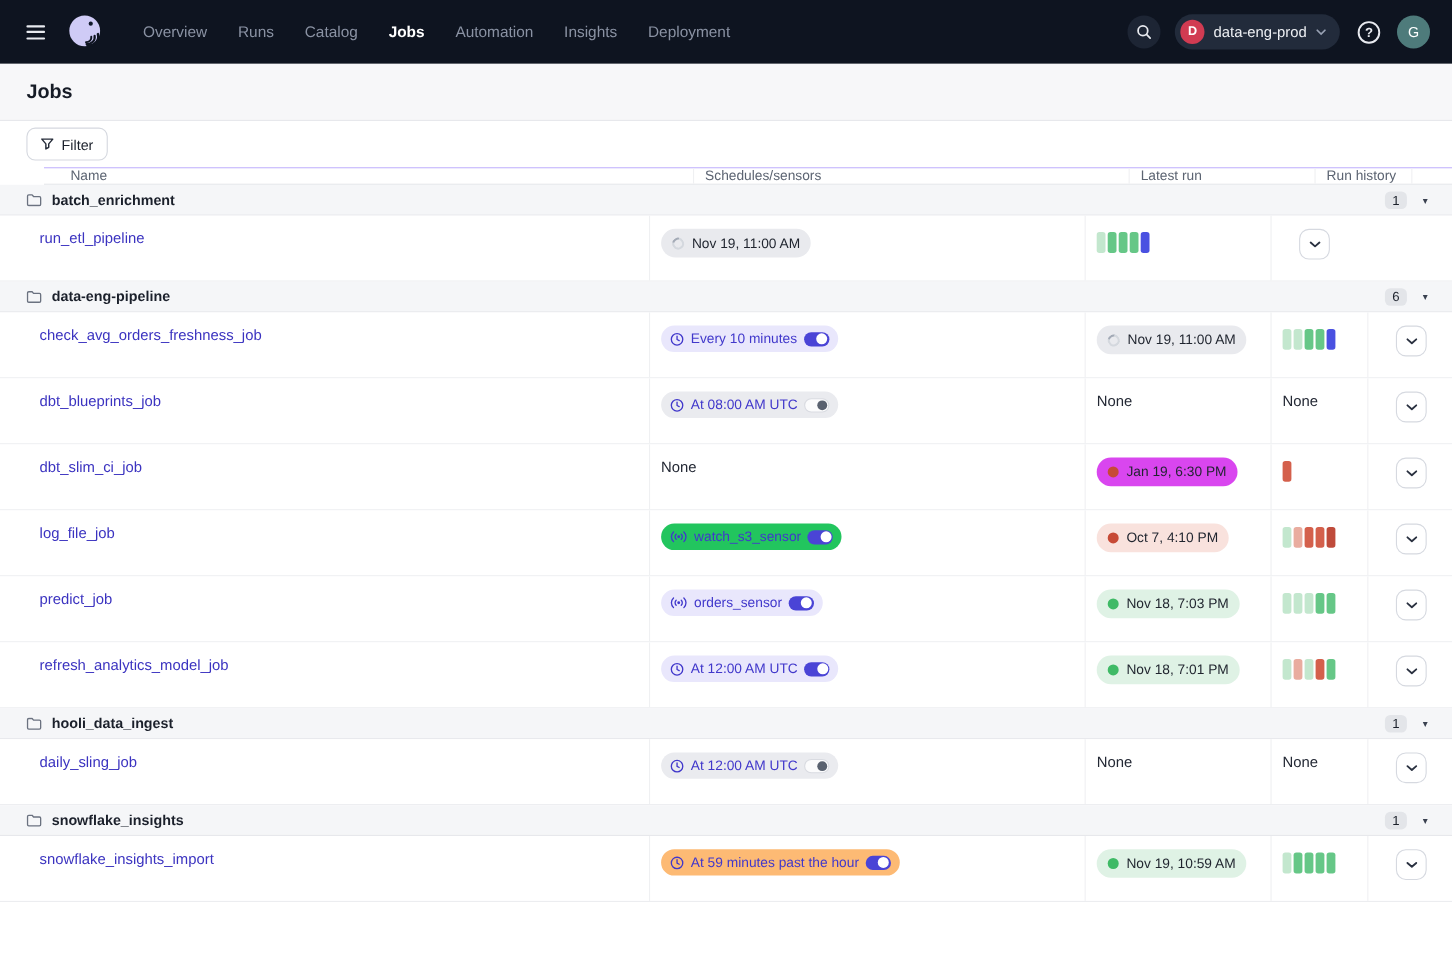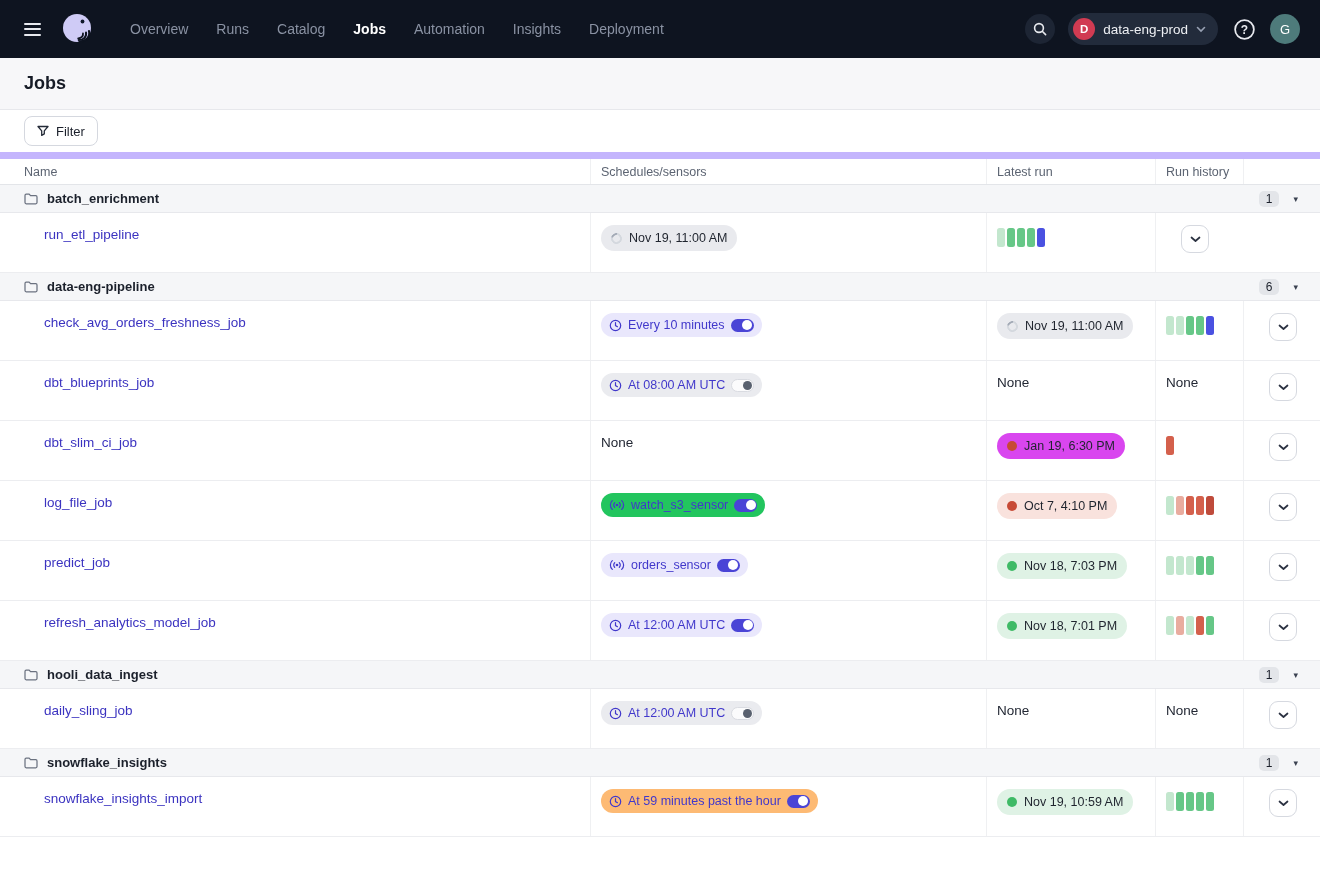--- a/index.html
+++ b/index.html
@@ -56,21 +56,21 @@
   .filter-bar { height:42px; display:flex; align-items:center; padding:0 24px; background:#fff; }
   .filter-btn {
     height:30px; display:inline-flex; align-items:center; gap:7px;
     border:1px solid #d5d8df; border-radius:8px; background:#fff;
     padding:0 12px; font-size:13px; color:#1b202b; cursor:pointer;
     font-family:"Liberation Sans", sans-serif;
   }
 
   
   .grid-row { display:grid; grid-template-columns:590px 396px 169px 88px 77px; }
-  .thead { height:33px; border-top:7px solid #c4b5fd; border-bottom:1px solid #e3e5e9; }
+  .thead { height:16px; border-top:1px solid #c4b5fd; border-bottom:1px solid #e3e5e9;margin-left:40px; }
   .th {
     font-size:12.5px; color:#5c6472; display:flex; align-items:center;
     height:100%; padding-left:10px;
   }
   .th:first-child { padding-left:24px; }
   .th + .th { border-left:1px solid #eff0f2; }
   .th.empty { border-left:1px solid #eff0f2; }
 
   .group-row {
     height:28px; background:#f5f6f8; border-bottom:1px solid #e7e8ec;
@@ -80,21 +80,21 @@
   .group-right { margin-left:auto; display:flex; align-items:center; }
   .group-count {
     background:#e3e5e9; border-radius:5px; padding:1px 7px;
     font-size:12px; color:#1b202b;
   }
   .group-caret { margin-left:14px; font-size:9px; color:#3a4150; }
 
   .job-row { height:60px; border-bottom:1px solid #ecedf0; background:#fff; }
   .cell { padding:12px 0 0 10px; height:100%; }
   .cell + .cell { border-left:1px solid #eff0f2; }
-  .cell.name-cell { padding-left:24px;margin-left:20px; }
+  .cell.name-cell { padding-left:36px; }
   .job-link { font-size:13.5px; color:#3b33c0; text-decoration:none; font-weight:500; cursor:pointer; }
   .none-text { font-size:13.5px; color:#232834; }
 
   .pill {
     display:inline-flex; align-items:center; gap:6px;
     height:24px; border-radius:12px; padding:0 8px;
     font-size:12.5px; cursor:pointer; white-space:nowrap;
   }
   .trigger-pill { color:#4138cb; }
   .run-pill { color:#1f242e; height:26px; border-radius:13px; padding:0 10px; gap:7px; }

